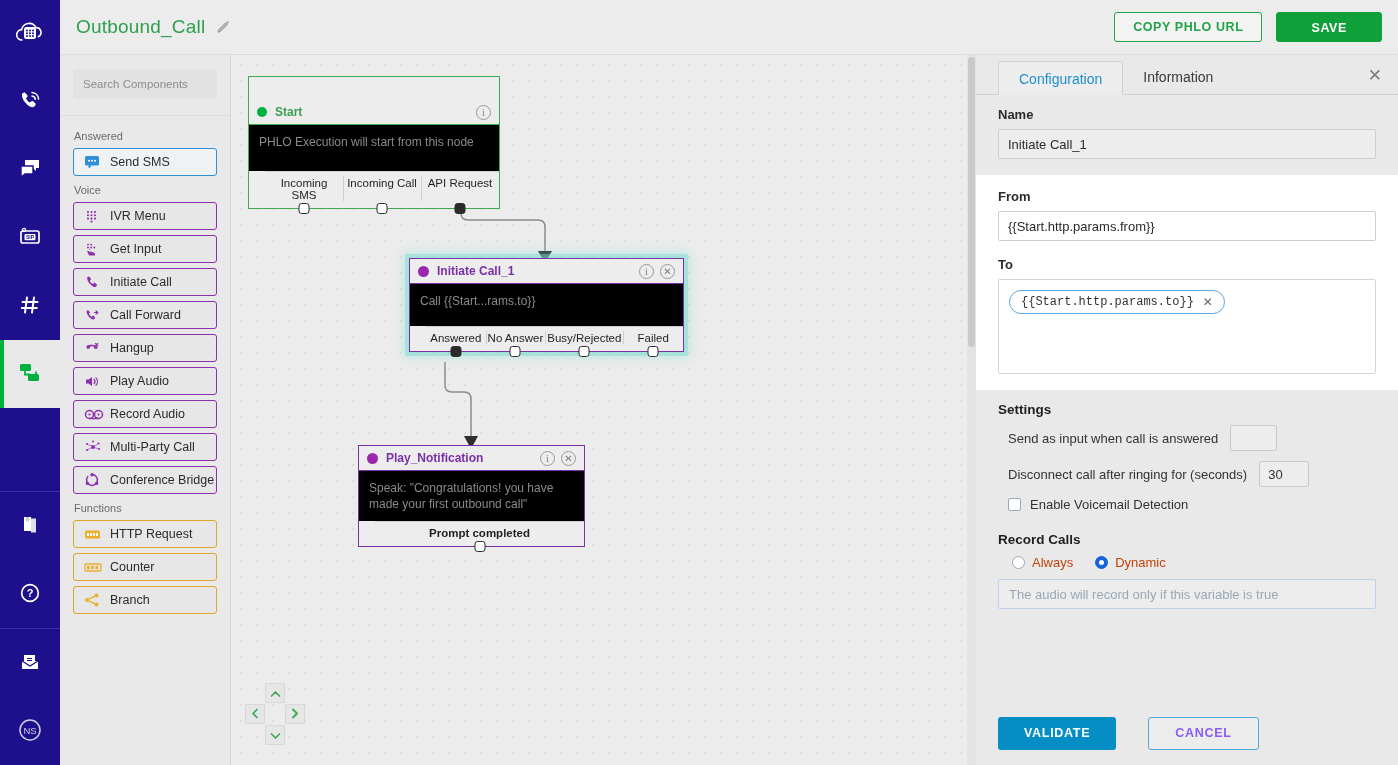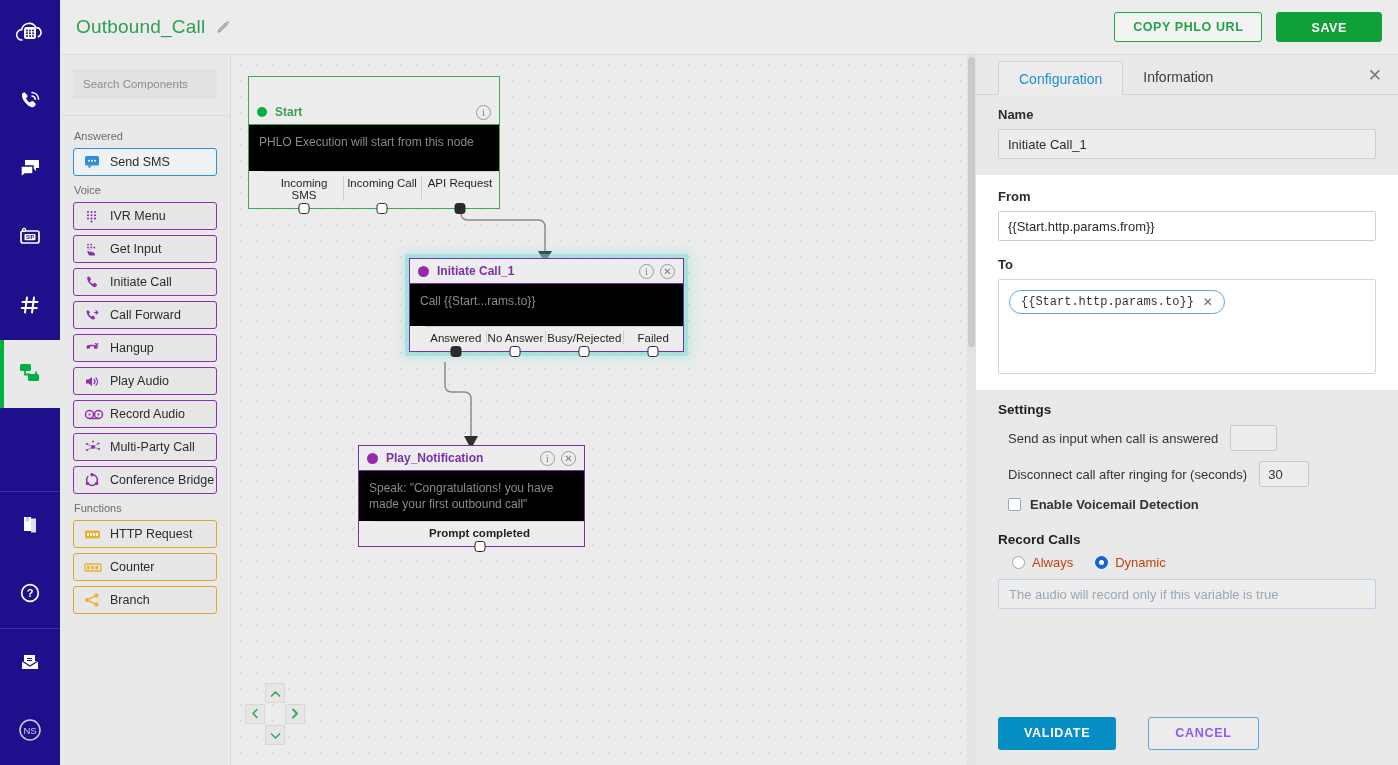--- a/index.html
+++ b/index.html
@@ -200,21 +200,21 @@
 
   .sect-settings { background:#e9e9e9; padding:12px 22px 10px 22px; }
   .sect-hd { font-size:13.5px; font-weight:700; color:#1f1f1f; margin-bottom:8px; }
   .srow { display:flex; align-items:center; margin:0 0 10px 10px; }
   .srow .slbl { font-size:13px; color:#333; }
   .sbox {
     width:47px; height:26px; border:1px solid #c9c9c9; background:#ededed; border-radius:2px;
     margin-left:12px; font-size:13px; color:#333; padding:0 8px; font-family:inherit; outline:none;
   }
   .sbox.wide { width:50px; }
-  .cbrow { display:flex; align-items:center; margin:2px 0 4px 10px;font-weight:bold; }
+  .cbrow { display:flex; align-items:center; margin:2px 0 4px 10px; }
   .cbox {
     width:13px; height:13px; border:1px solid #9aa7b5; border-radius:2px; background:#fff;
     margin-right:9px; cursor:pointer;
   }
   .radio-row { display:flex; align-items:center; gap:22px; margin:0 0 9px 14px; }
   .rwrap { display:flex; align-items:center; gap:7px; cursor:pointer; }
   .radio {
     width:13px; height:13px; border-radius:50%; border:1.4px solid #9aa7b5; background:#fff;
     position:relative;
   }

